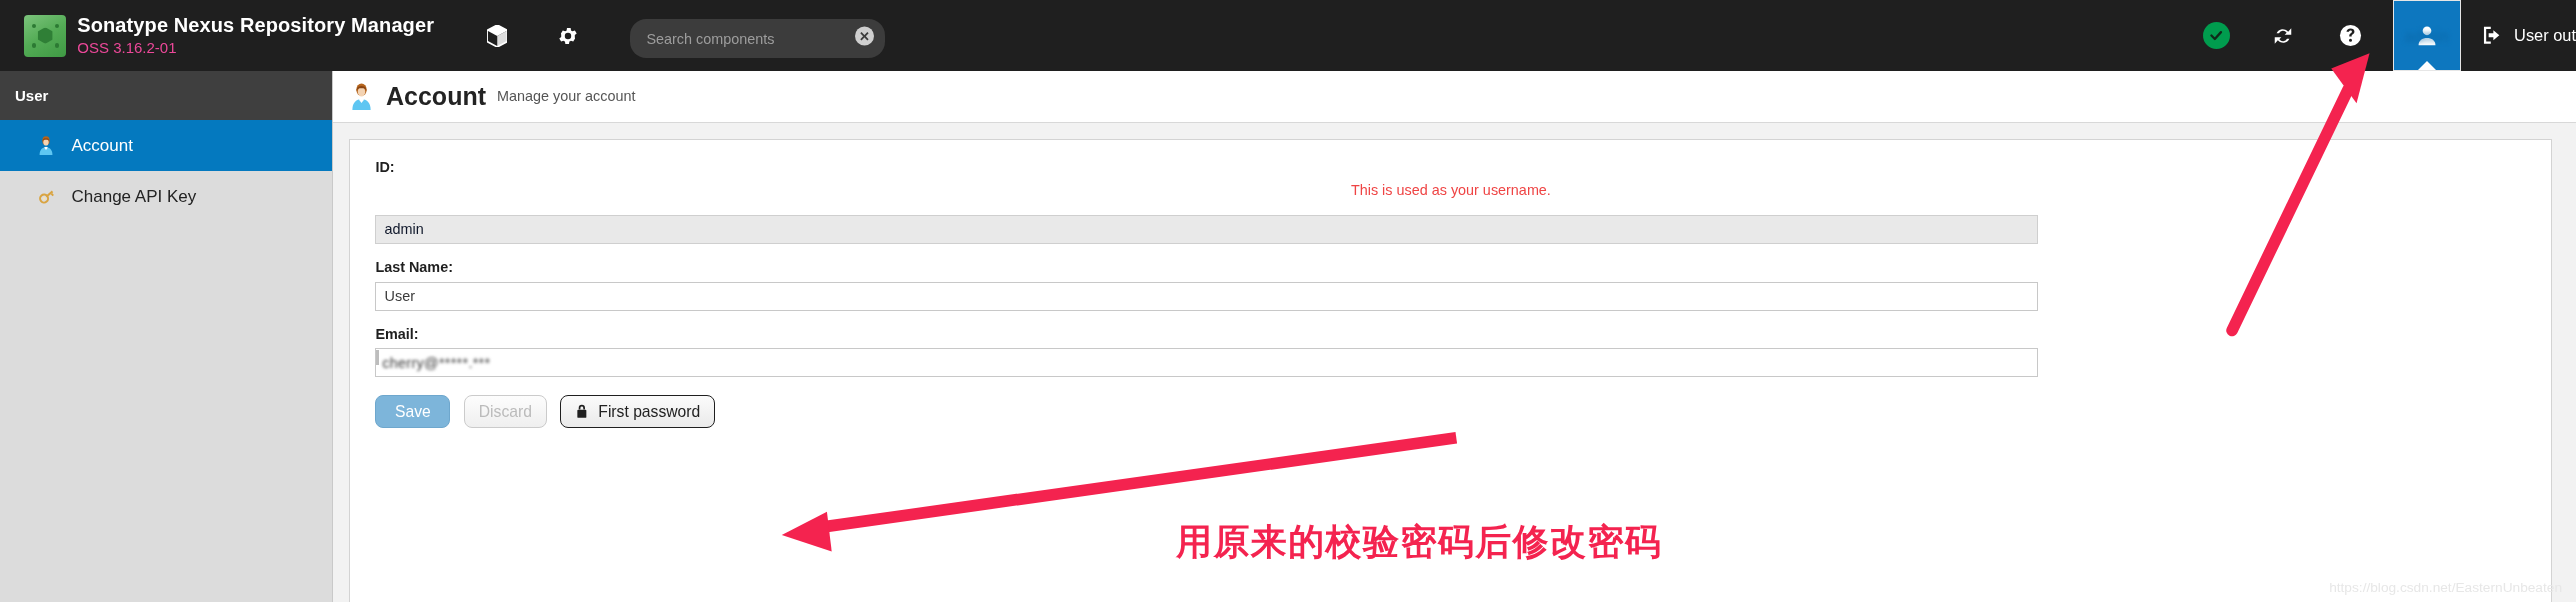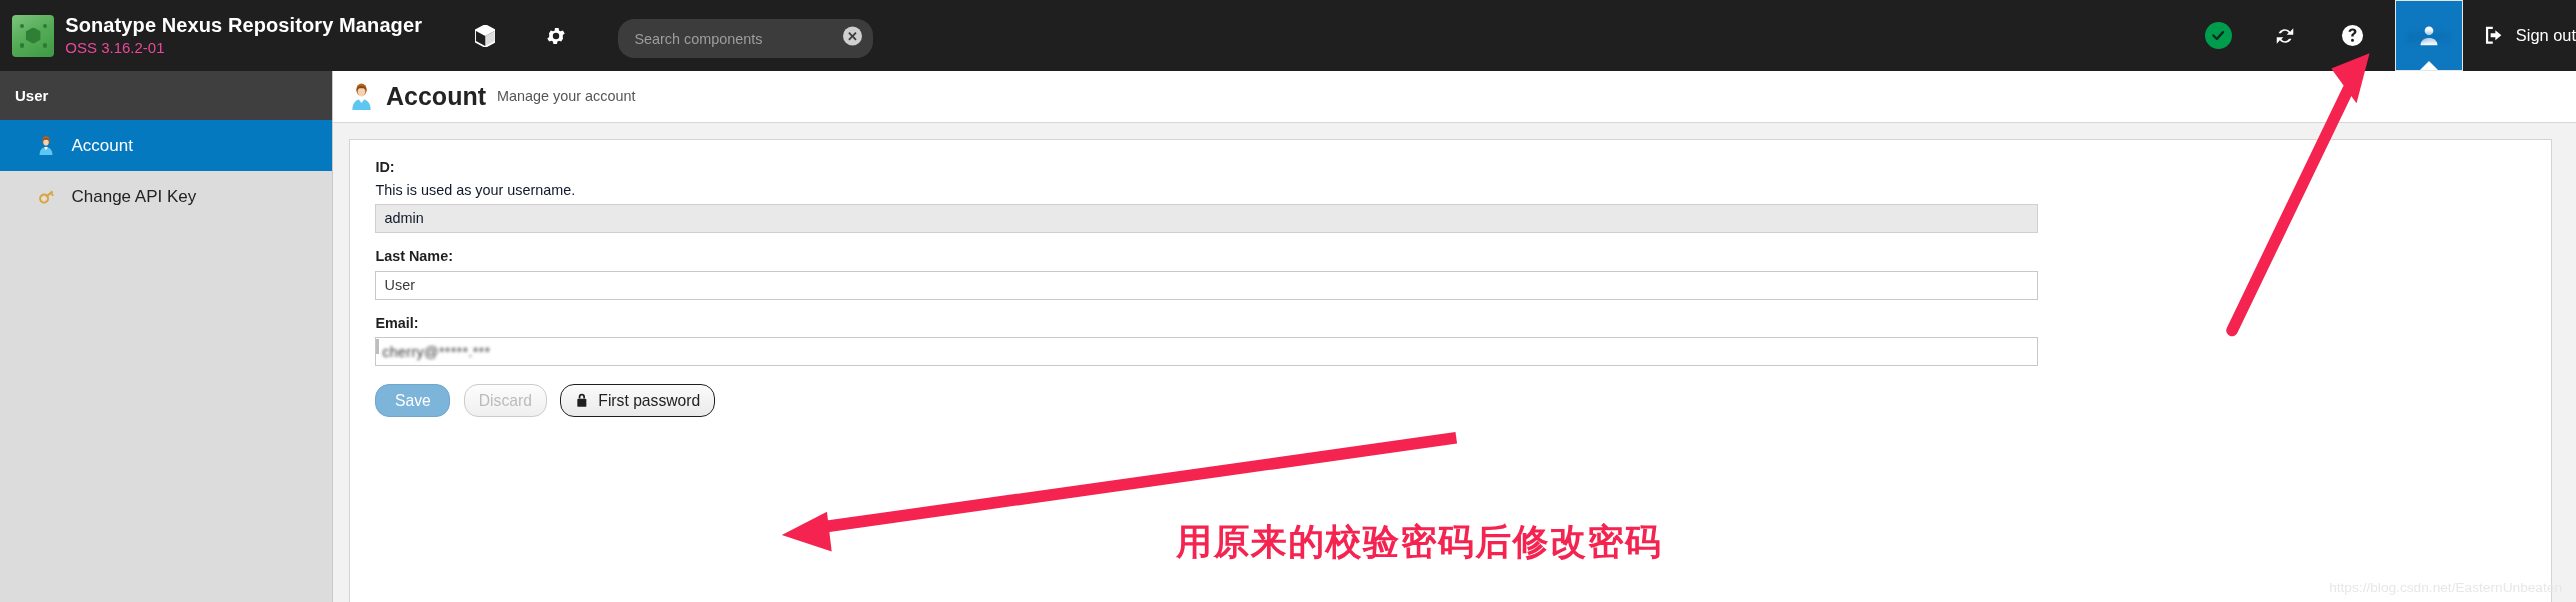--- a/index.html
+++ b/index.html
@@ -9,21 +9,21 @@
     background: #ffffff;
     font-family: "Liberation Sans", sans-serif;
   }
   #app { position: relative; width: 2576px; height: 602px; }
 
   
   .topbar {
     position: absolute; top: 0; left: 0;
     width: 2576px; height: 71px;
     background: #1f1f1f;
-    display: flex; align-items: center;
+    display: flex; align-items: center; padding-left: 12px;
   }
   .brand { display: flex; align-items: center; margin-left: 12.3px; }
   .brand-logo {
     width: 42px; height: 42px; border-radius: 4.1px;
     background: linear-gradient(150deg,#7cc47c 0%,#53ab55 50%,#3f9a44 100%);
     position: relative; flex: none;
   }
   .brand-logo .cube {
     position: absolute; left: 50%; top: 50%;
     transform: translate(-50%,-50%) rotate(0deg);
@@ -161,21 +161,21 @@
     position: absolute; left: 16.4px; top: 68px;
     width: 2203px; height: 489px;
     background: #ffffff;
     border: 0.7px solid #d3d3d3;
   }
   .form { padding: 19px 25px 0 25px; }
   .field-label {
     font-size: 14.4px; font-weight: bold; color: #1f1f1f;
     margin-bottom: 6.8px;
   }
-  .field-help { font-size: 14.4px; color: #0f172a; margin-bottom: 6px; }
+  .field-help { font-size: 14.4px; color: #ef4444; margin-bottom: 17px; text-align: center; }
   .input {
     display: block; width: 1663px; height: 29px;
     font-size: 14.4px; font-family: "Liberation Sans", sans-serif;
     color: #3a3a3a;
     padding: 0 8.2px;
     border: 0.7px solid #c8c8c8;
     background: #ffffff;
     outline: none;
   }
   .input.readonly { background: #e9e9e9; color: #0f172a; border-color: #cfcfcf; }
@@ -193,21 +193,21 @@
   }
   .email-caret {
     position: absolute; left: 0.7px; top: 2.1px;
     width: 2.7px; height: 15px; background: #bdbdbd;
   }
 
   .btnrow { display: flex; align-items: center; margin-top: 18px; }
   .btn {
     height: 33px; font-size: 15.7px;
     font-family: "Liberation Sans", sans-serif;
-    border-radius: 14px; cursor: pointer;
+    border-radius: 8px; cursor: pointer;
     display: flex; align-items: center; justify-content: center;
     padding: 0 13.7px; margin-right: 13.7px;
   }
   .btn-save {
     background: #7db5da; color: #ffffff;
     border: 0.7px solid #6ea7cd; min-width: 75px;
   }
   .btn-discard {
     background: linear-gradient(#fdfdfd,#efefef); color: #bbbbbb;
     border: 0.7px solid #cbcbcb; min-width: 75px;
@@ -301,21 +301,21 @@
           <path d="M4.2 20.5c0-4.2 3.5-6.6 7.8-6.6s7.8 2.4 7.8 6.6z"></path>
         </svg>
         <div class="caret"></div>
       </div>
 
       <div class="signout">
         <svg width="23" height="20.5" viewBox="0 0 26 24" fill="#ffffff">
           <path d="M3 2h8v2.6H5.6v14.8H11V22H3z"></path>
           <path d="M14 6.2v3.4H8.5v4.8H14v3.4l7-5.8z"></path>
         </svg>
-        <span class="lbl">Sign out</span>
+        <span class="lbl">User out</span>
       </div>
     </div>
   </div>
 
   <div class="sidebar">
     <div class="sidebar-header">User</div>
 
     <div class="nav-item active">
       <span class="nav-ico">
         <svg width="18" height="19" viewBox="0 0 24 26">

